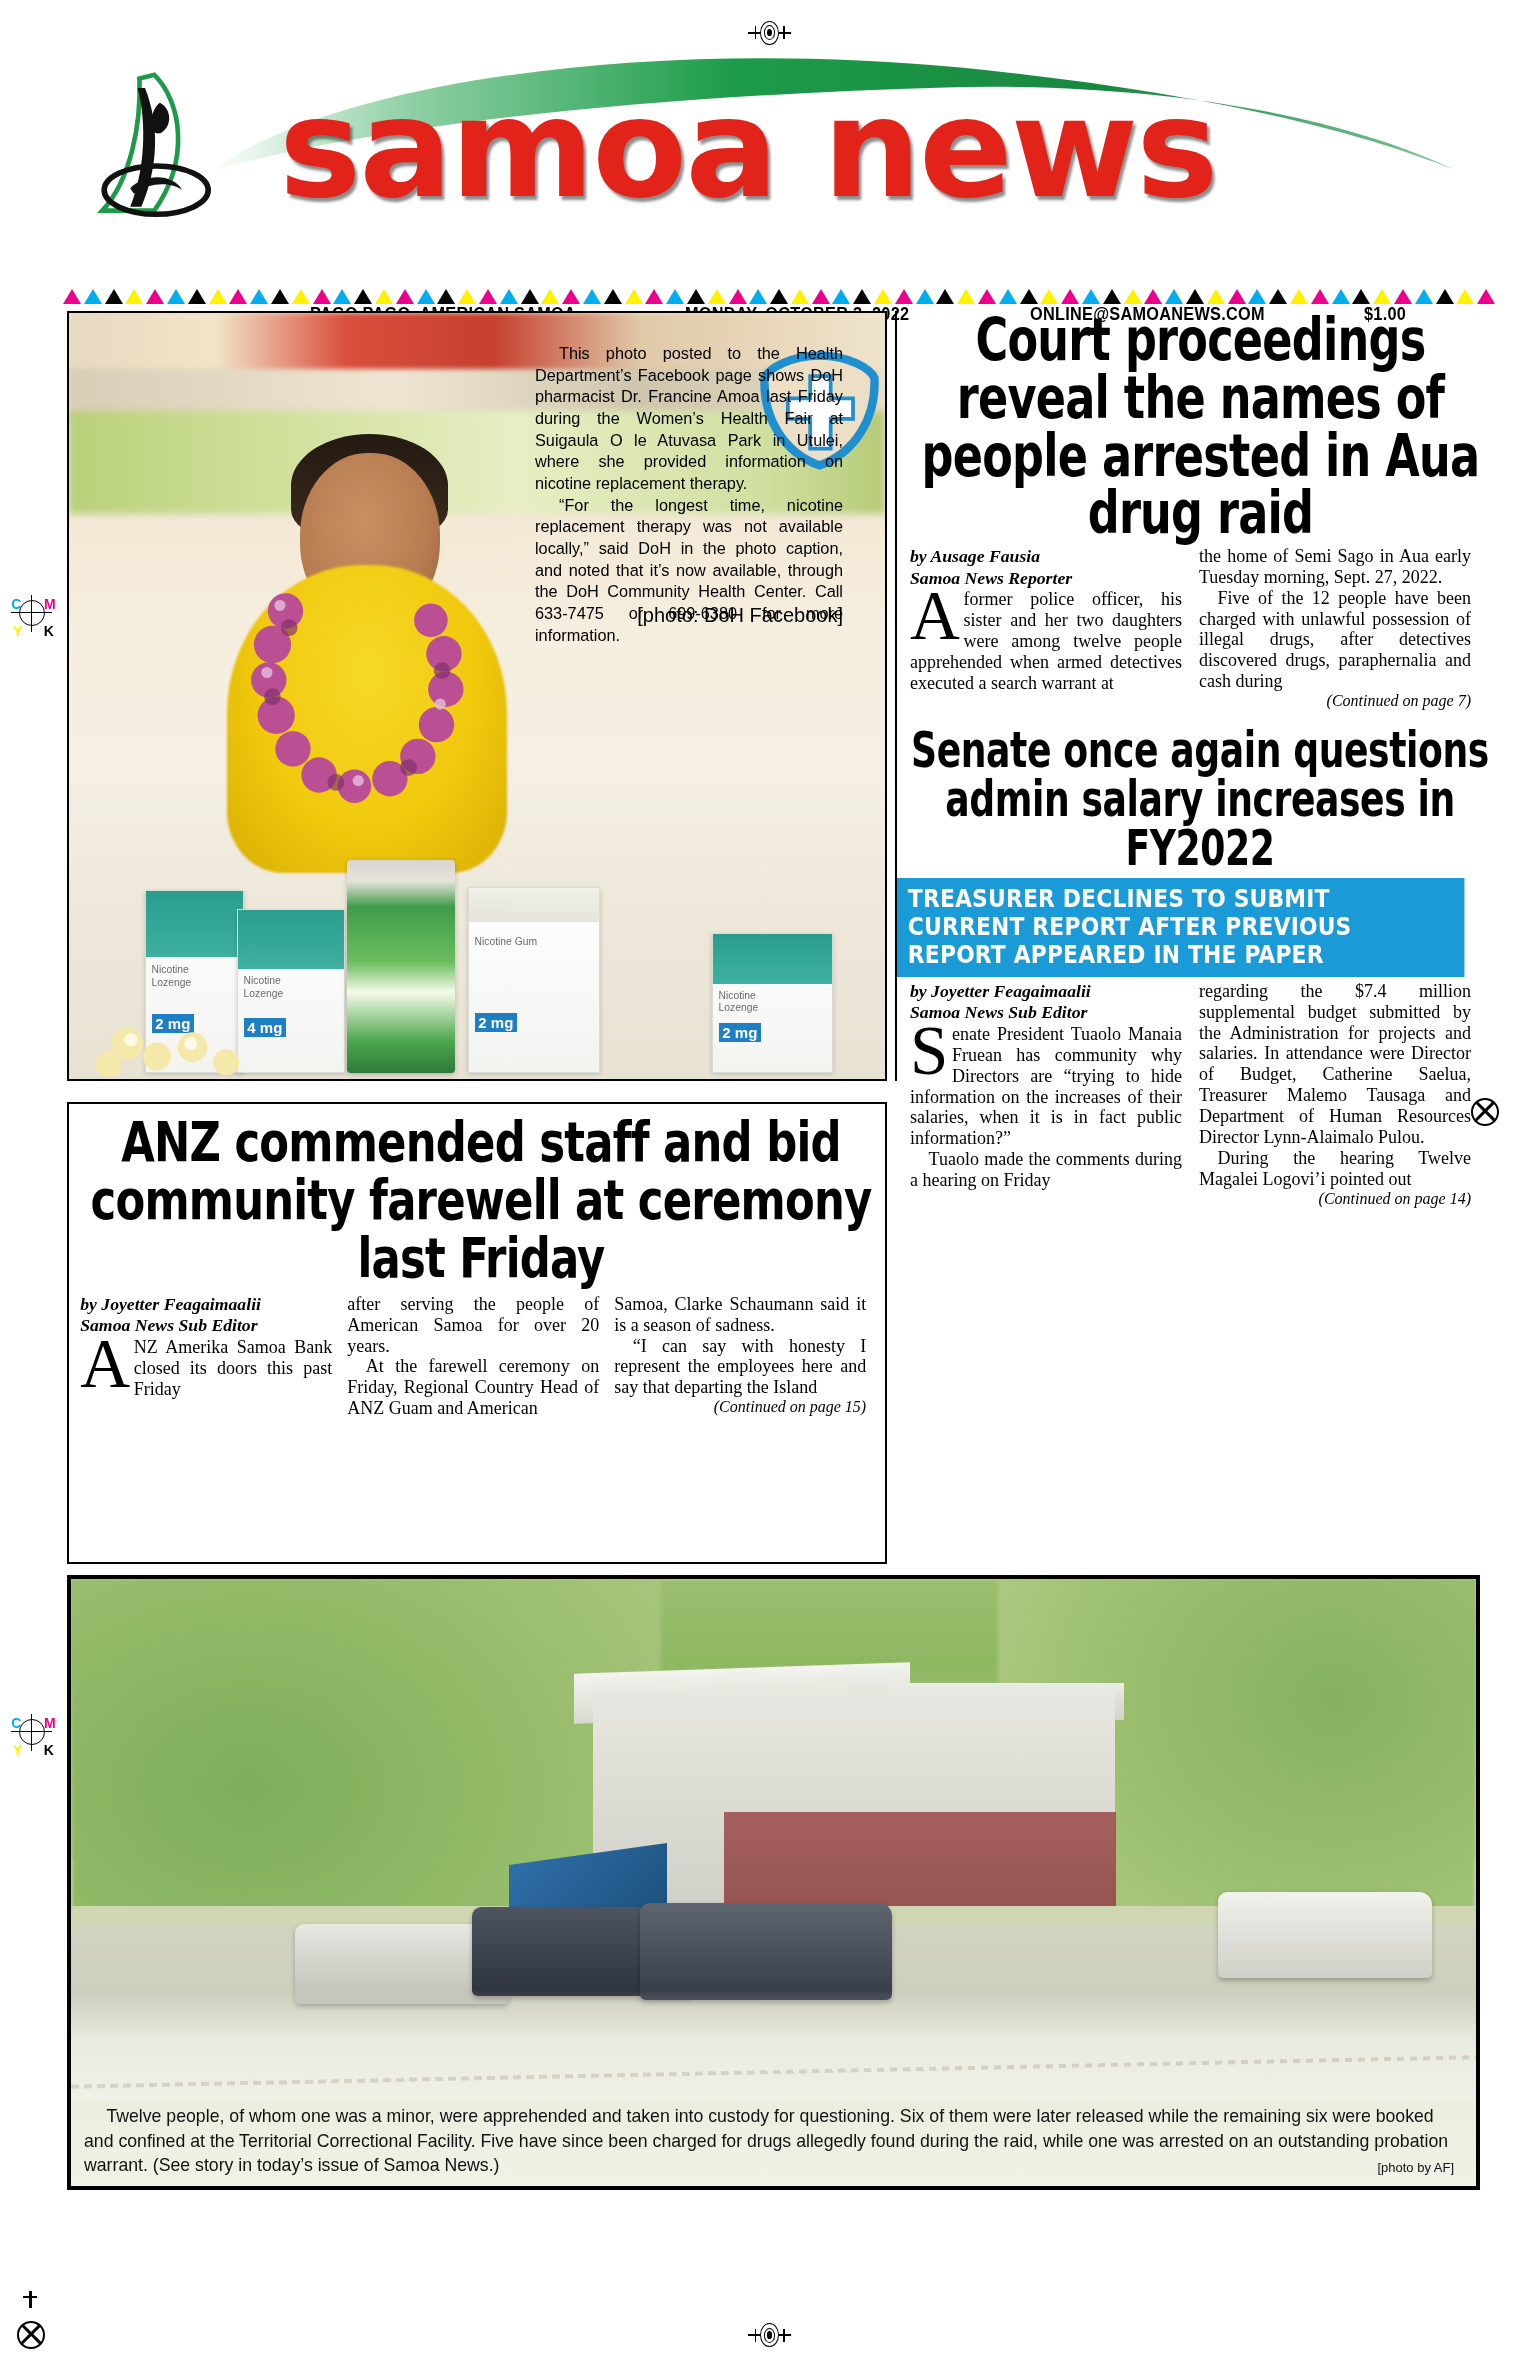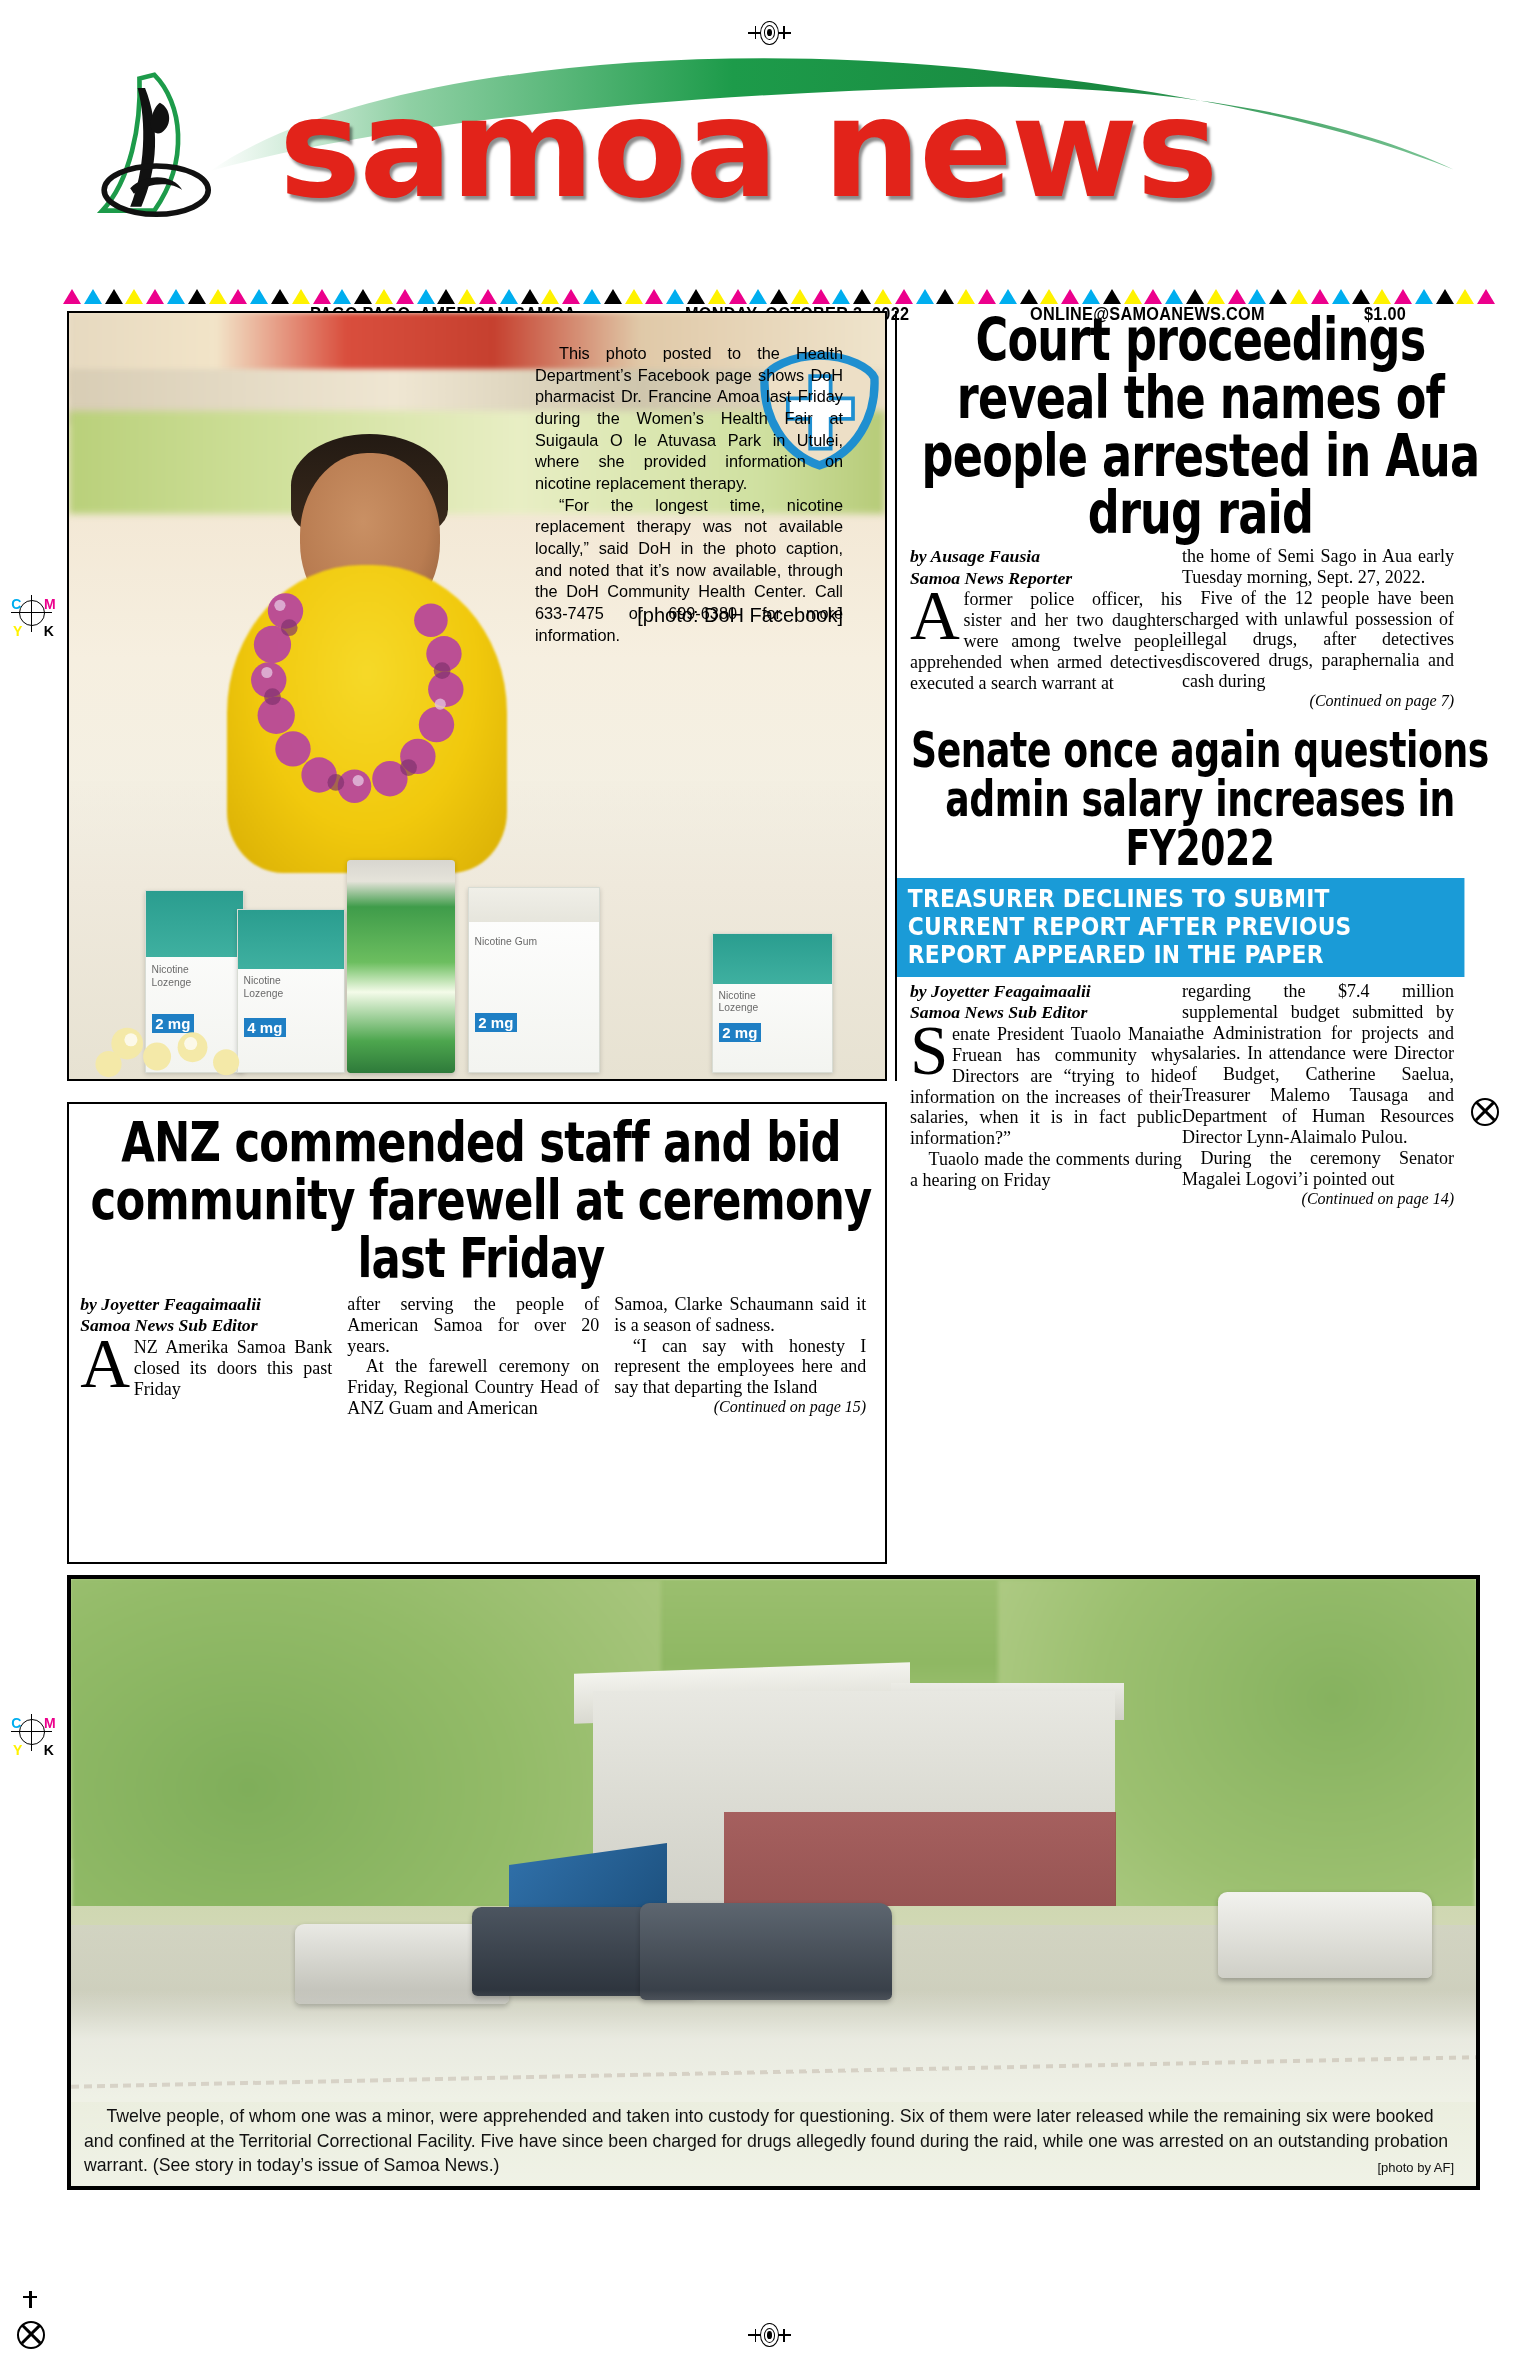--- a/index.html
+++ b/index.html
@@ -111,21 +111,21 @@
   
   #rightcol { position:absolute; left:895px; top:311px; width:585px; height:770px; border-left:2.8px solid #000; padding-left:13px; }
   .hl-main {
     font-family:"DejaVu Sans Condensed","DejaVu Sans", sans-serif;
     font-weight:bold; font-size:59px; line-height:0.98; letter-spacing:-0.9px;
     text-align:center; color:#000;
     transform: scaleX(.84); transform-origin: center top;
     width:681px; margin-left:-50px;
   }
   .byline { font-family:"Liberation Serif", serif; font-weight:bold; font-style:italic; font-size:17.7px; line-height:1.22; }
-  .storycols { display:flex; margin-top:3.7px; }
+  .storycols { display:flex; gap:17px; margin-top:3.7px; }
   .storycols .col { width:272px; }
   .bodytext { font-family:"Liberation Serif", serif; font-size:18px; line-height:1.16; text-align:justify; color:#000; }
   .bodytext p { margin:0; text-indent:18.6px; }
   .dropcap-wrap { position:relative; }
   .dropcap {
     float:left; font-family:"Liberation Serif", serif; font-size:69px; line-height:.74;
     font-weight:normal; padding-right:3.7px; margin-top:1.9px;
   }
   .contd { font-family:"Liberation Serif", serif; font-style:italic; font-size:16px; text-align:right; display:block; }
 
@@ -481,21 +481,21 @@
         <div class="byline">Samoa News Sub Editor</div>
         <div class="bodytext dropcap-wrap">
           <span class="dropcap">S</span>
           <p style="text-indent:0">enate President Tuaolo Manaia Fruean has community why Directors are “trying to hide information on the increases of their salaries, when it is in fact public information?”</p>
           <p>Tuaolo made the comments during a hearing on Friday</p>
         </div>
       </div>
       <div class="col">
         <div class="bodytext">
           <p style="text-indent:0">regarding the $7.4 million supplemental budget submitted by the Administration for projects and salaries. In attendance were Director of Budget, Catherine Saelua, Treasurer Malemo Tausaga and Department of Human Resources Director Lynn-Alaimalo Pulou.</p>
-          <p>During the ceremony Senator Magalei Logovi’i pointed out</p>
+          <p>During the hearing Twelve Magalei Logovi’i pointed out</p>
           <span class="contd">(Continued on page 14)</span>
         </div>
       </div>
     </div>
   </div>
 
   <div id="anzblock">
     <div class="hl-anz">ANZ commended staff and bid community farewell at ceremony last Friday</div>
     <div class="anz-cols">
       <div class="col">

